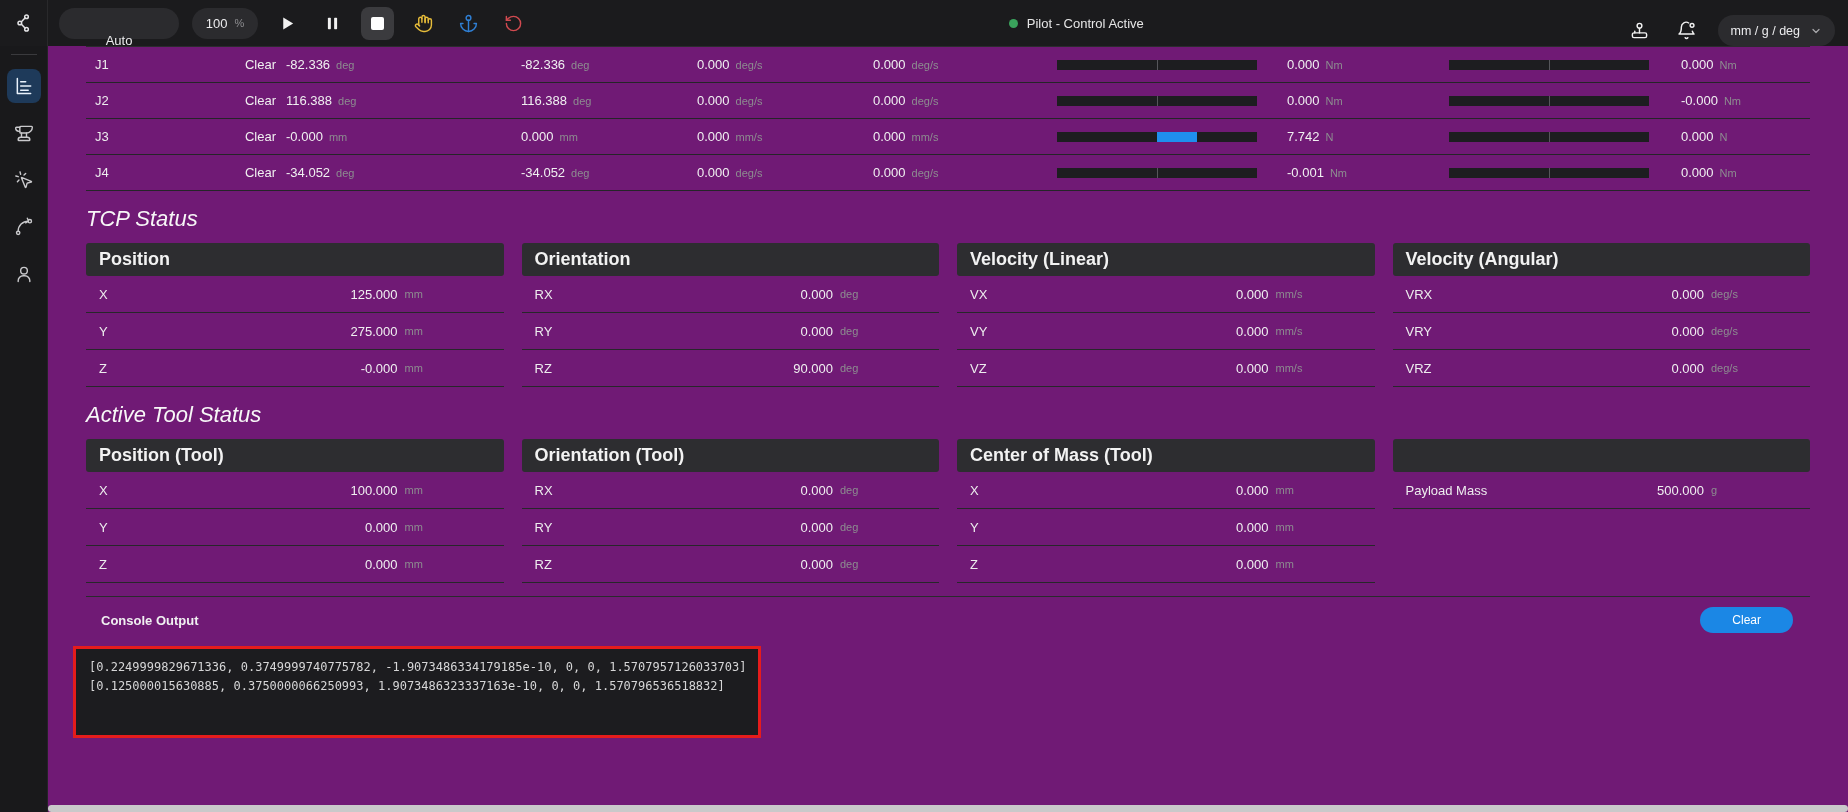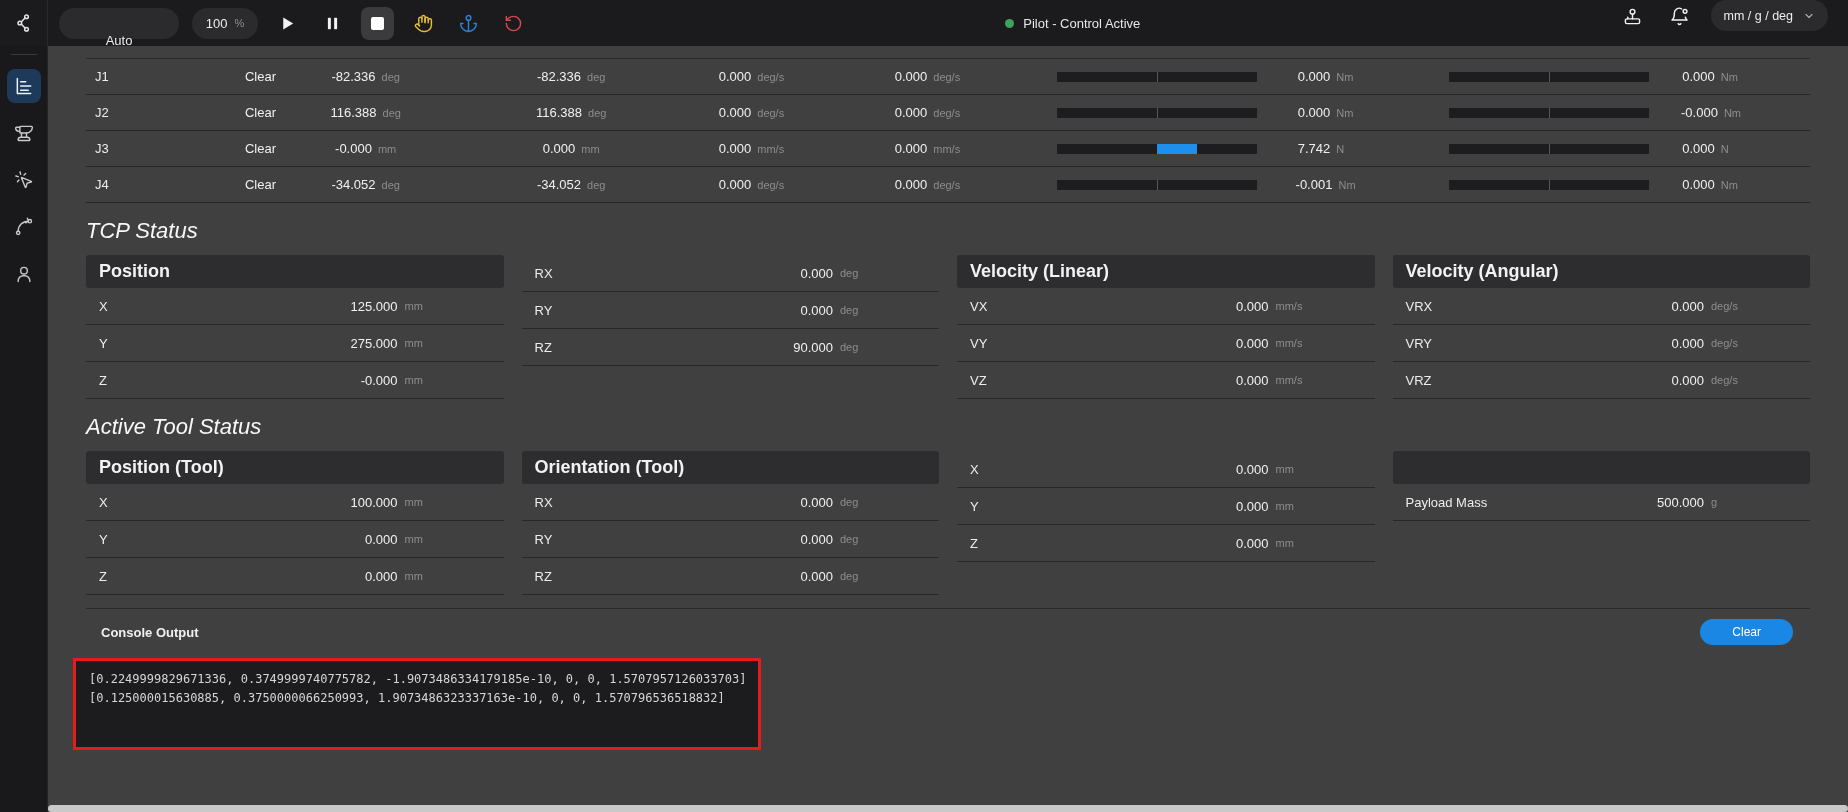--- a/index.html
+++ b/index.html
@@ -21,41 +21,41 @@
   .speed-pill { gap:7px; width:66px; justify-content:center; }
   .speed-pill .pct { color:#8d8d90; font-size:11px; }
   .tbtn { width:32px; height:32px; display:flex; align-items:center; justify-content:center; background:none; border:none; cursor:pointer; color:#f2f2f2; }
   .stop-btn { background:#3b3b3e; border-radius:8px; width:33px; height:33px; }
   .stop-btn .sq { width:13px; height:13px; background:#ffffff; border-radius:2px; }
   .hand  { color:#e7bd3a; }
   .anch  { color:#2f7fd4; }
   .reset { color:#d24a50; }
   .tb-center { flex:1; display:flex; align-items:center; justify-content:center; gap:9px; font-size:13px; color:#e6e6e6; }
   .dot { width:9px; height:9px; border-radius:50%; background:#3aa35c; }
-  .tb-right { display:flex; align-items:flex-start; gap:15px; padding-right:20px; color:#e6e6e8; }
+  .tb-right { display:flex; align-items:flex-end; gap:15px; padding-right:13px; color:#e6e6e8; }
   .units-pill { gap:10px; }
   .units-pill .lbl { font-size:12.5px; }
   .chev { color:#a9a9ac; }
 
   
   .main { display:flex; height:766px; }
   .sidebar { width:48px; background:#19191b; border-right:1px solid #242427; display:flex; flex-direction:column; align-items:center; padding-top:8px; gap:13px; }
   .sdiv { width:26px; height:1px; background:#3a3a3d; margin-bottom:1px; }
   .sitem { width:34px; height:34px; border-radius:8px; display:flex; align-items:center; justify-content:center; color:#c9c9cc; cursor:pointer; }
   .sitem.active { background:#1e3a5a; color:#e9f2fc; }
-  .content { flex:1; padding:12px 38px; position:relative; background:#404040; overflow:hidden; }
+  .content { flex:1; padding:0 38px; position:relative; background:#701a75; overflow:hidden; }
 
   
   .jtable { border-top:1px solid #2b2b2e; }
   .jrow { display:grid; grid-template-columns:95px 105px 235px 176px 176px 176px 238px 154px 240px 1fr;
           align-items:center; height:36px; border-bottom:1px solid #252528; font-size:13px; }
   .jid { padding-left:9px; color:#eceked; }
   .jclear { text-align:right; padding-right:10px; }
   .clear-btn { background:none; border:none; color:#f0f0f0; font-size:13px; font-family:inherit; cursor:pointer; }
-  .jnum { display:flex; justify-content:center; align-items:baseline; padding-right:42px; font-weight:500; color:#f0f0f1; }
+  .jnum { display:flex; justify-content:flex-start; align-items:baseline; padding-right:42px; font-weight:500; color:#f0f0f1; }
   .jnum .u { width:52px; margin-left:6px; color:#8d8d90; font-size:11px; font-weight:400; }
   .jnum.last { padding-right:36px; }
   .jbarcell { display:flex; align-items:center; }
   .jbar { position:relative; width:200px; height:10px; background:#1d1d20; margin-left:8px; }
   .jbar .tick { position:absolute; left:50%; top:0; bottom:0; width:1px; background:#56565b; }
   .jbar .fill { position:absolute; top:0; bottom:0; background:#1f8fee; }
 
   
   .section-title { font-size:22px; font-weight:400; color:#f7f7f7; margin:15px 0 11px;font-style:italic; }
   .cards { display:grid; grid-template-columns:repeat(4,1fr); gap:18px; }
@@ -405,20 +405,21 @@
             <span class="u">mm</span>
           </div>
         <div class="crow">
             <span>Z</span>
             <span class="val">-0.000</span>
             <span class="u">mm</span>
           </div>
       </div>
 
       <div class="card">
+        <div class="chead">Orientation</div>
         <div class="crow">
             <span>RX</span>
             <span class="val">0.000</span>
             <span class="u">deg</span>
           </div>
         <div class="crow">
             <span>RY</span>
             <span class="val">0.000</span>
             <span class="u">deg</span>
           </div>
@@ -503,20 +504,21 @@
             <span class="u">deg</span>
           </div>
         <div class="crow">
             <span>RZ</span>
             <span class="val">0.000</span>
             <span class="u">deg</span>
           </div>
       </div>
 
       <div class="card">
+        <div class="chead">Center of Mass (Tool)</div>
         <div class="crow">
             <span>X</span>
             <span class="val">0.000</span>
             <span class="u">mm</span>
           </div>
         <div class="crow">
             <span>Y</span>
             <span class="val">0.000</span>
             <span class="u">mm</span>
           </div>

